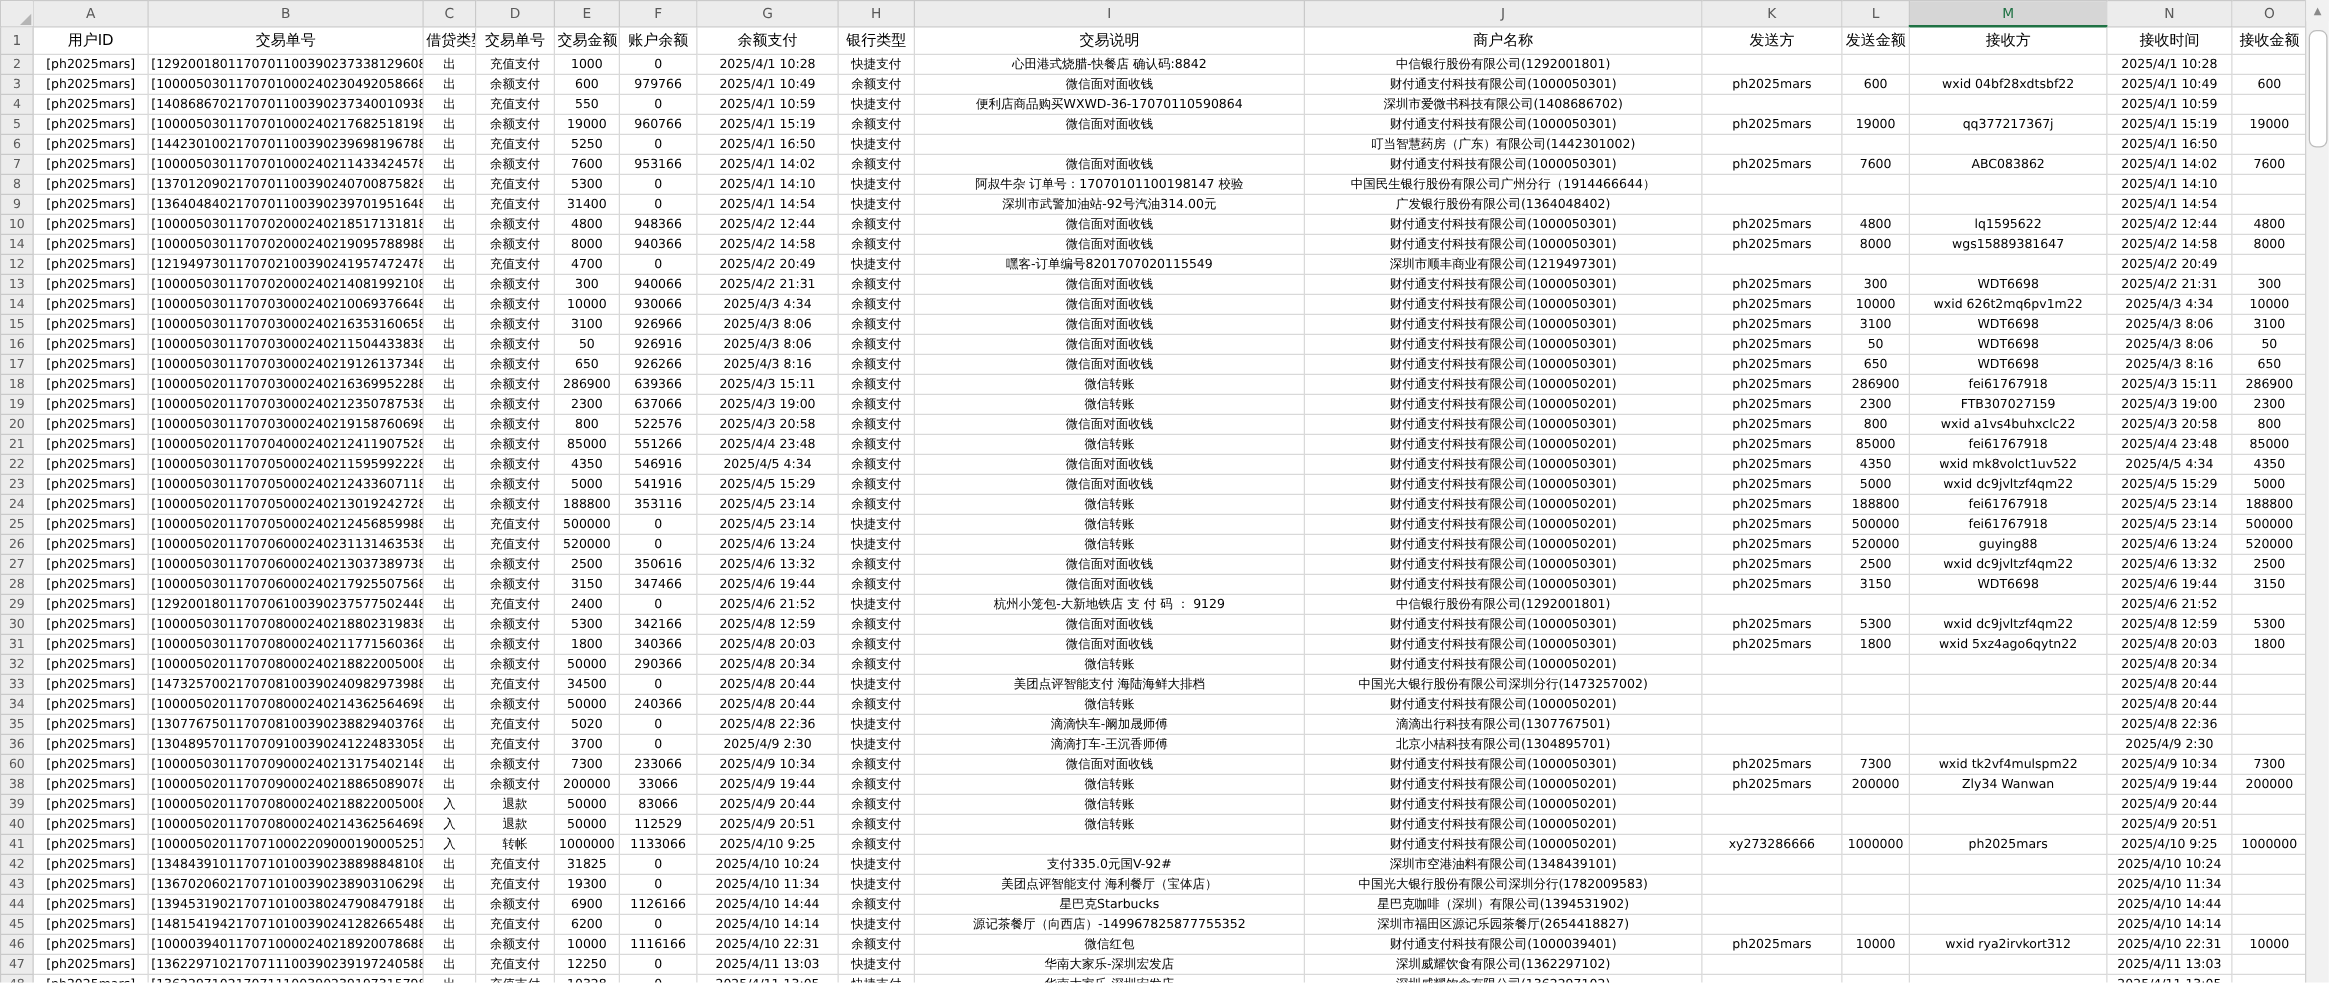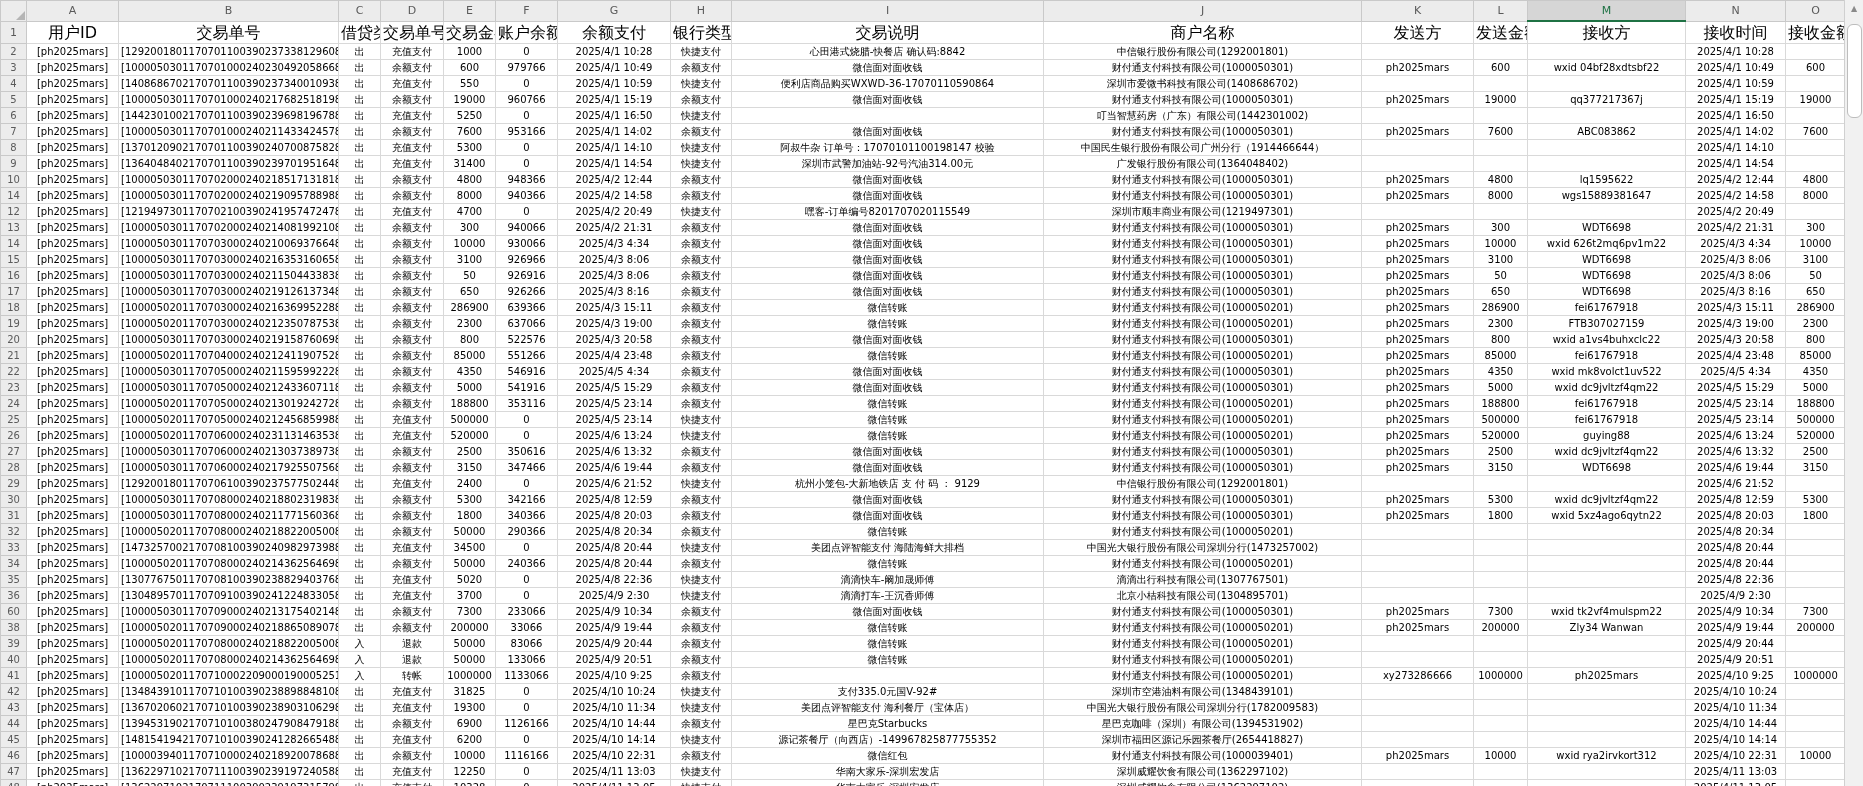--- a/index.html
+++ b/index.html
@@ -29,21 +29,21 @@
     background:#ececec;border:1px solid #c9c9c9;color:#5a5a5a;
     font-size:10px;text-align:center;
   }
   
   tr.fields td{height:21px;font-size:11px;}
   
   td.c{
     height:15px;border:1px solid #d9d9d9;background:#fff;color:#000;
     font-size:10px;text-align:center;line-height:15px;
   }
-  tr.fields td.c{font-size:16px;}
+  tr.fields td.c{font-size:12px;}
   
   .vscroll{
     position:absolute;top:0;right:0;width:18px;height:786px;
     background:#f1f1f1;border-left:1px solid #d0d0d0;
   }
   .vscroll .btn{
     height:17px;line-height:17px;text-align:center;font-size:8px;color:#8a8a8a;
     background:#f1f1f1;
   }
   .vscroll .thumb{
@@ -799,21 +799,21 @@
           <td class="c">2025/4/9 20:44</td>
           <td class="c"></td>
         </tr>
         <tr>
           <td class="rn">40</td>
           <td class="c">[ph2025mars]</td>
           <td class="c">[100005020117070800024021436256469847]</td>
           <td class="c">入</td>
           <td class="c">退款</td>
           <td class="c">50000</td>
-          <td class="c">133066</td>
+          <td class="c">112529</td>
           <td class="c">2025/4/9 20:51</td>
           <td class="c">余额支付</td>
           <td class="c">微信转账</td>
           <td class="c">财付通支付科技有限公司(1000050201)</td>
           <td class="c"></td>
           <td class="c"></td>
           <td class="c"></td>
           <td class="c">2025/4/9 20:51</td>
           <td class="c"></td>
         </tr>

